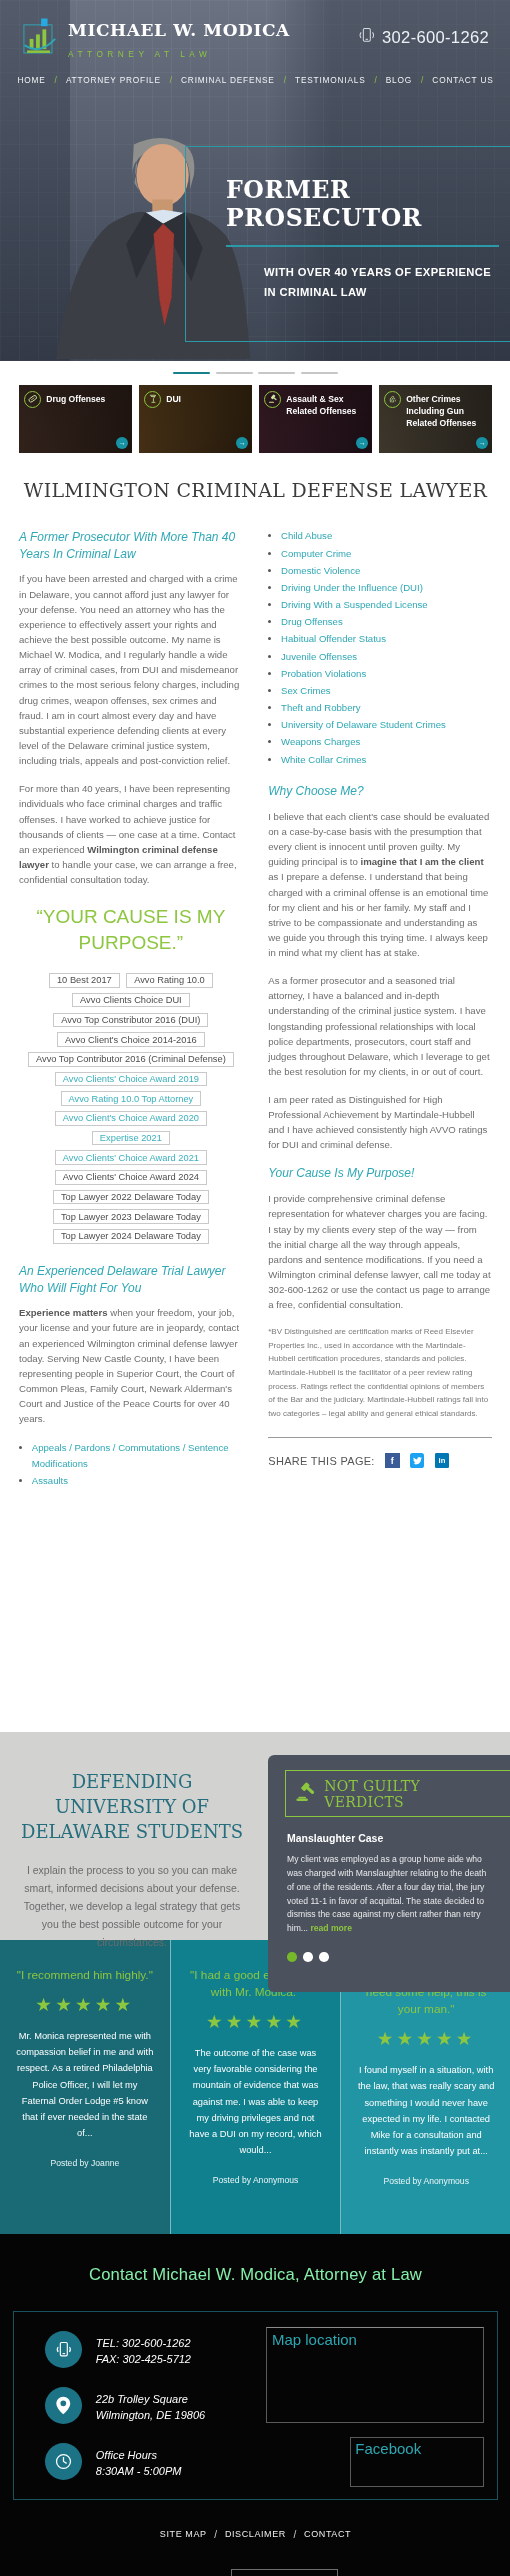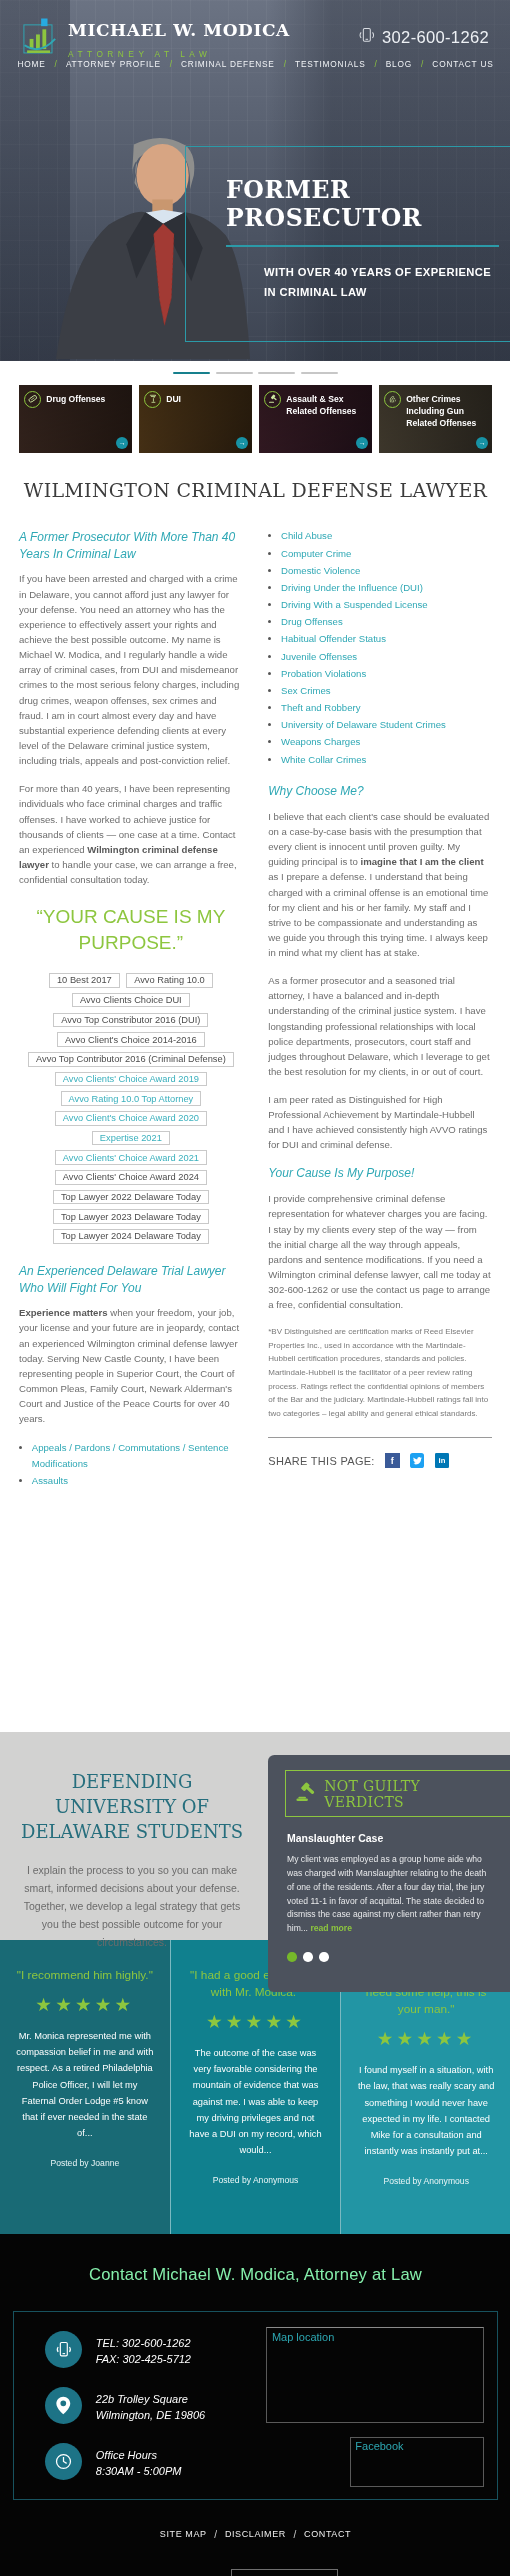--- a/index.html
+++ b/index.html
@@ -20,21 +20,21 @@
     background:
       linear-gradient(90deg, rgba(25,30,42,.28) 0 70px, transparent 70px 268px, rgba(22,27,38,.3) 332px 511px),
       repeating-linear-gradient(90deg, rgba(255,255,255,.045) 0 1.3px, transparent 1.3px 19px),
       repeating-linear-gradient(180deg, rgba(255,255,255,.03) 0 1.3px, transparent 1.3px 24px);
   }
   .top-header { position: relative; z-index: 3; display: flex; justify-content: space-between; align-items: center; padding: 16.6px 22px 0 22px; }
   .logo { display: flex; align-items: flex-end; gap: 9px; cursor: pointer; }
   .logo-text .l1 { color: #fff; font-size: 17px; font-weight: bold; letter-spacing: 0.6px; }
   .logo-text .l2 { color: #8dc63f; font-size: 8.3px; letter-spacing: 4.5px; margin-top: 9px; }
   .header-phone { display: flex; align-items: center; gap: 6.4px; color: #eef1f5; font-size: 16.6px; letter-spacing: 0.3px; cursor: pointer; }
-  .main-nav { position: relative; z-index: 3; display: flex; justify-content: center; gap: 9px; margin-top: 0; align-items: center; }
+  .main-nav { position: relative; z-index: 3; display: flex; justify-content: center; gap: 9px; margin-top: 16px; align-items: center; }
   .main-nav .nav-item { color: #f2f4f7; font-size: 8.3px; letter-spacing: 0.8px; cursor: pointer; }
   .main-nav .sep { color: #8dc63f; font-size: 8.3px; }
   .attorney { position: absolute; left: 33px; bottom: 0; z-index: 2; }
   .hero-frame {
     position: absolute; z-index: 2; left: 185px; top: 146px; right: -7.7px; bottom: 19px;
     border: 1.3px solid #2b9aa8; padding: 29px 12.8px 0 40px;
   }
   .hero-title { color: #fff; font-size: 23.6px; letter-spacing: 0.6px; font-weight: bold; }
   .hero-divider { height: 1.9px; background: #2b9aa8; margin: 12.8px 0 16.6px 0; width: 98%; }
   .hero-sub { color: #fff; font-weight: bold; font-size: 11.2px; letter-spacing: 0.4px; line-height: 1.75; padding-left: 38px; }
@@ -107,21 +107,21 @@
   .t-posted { color: #eaf5f6; font-size: 8.6px; margin-top: 16.6px; }
 
   
   .footer { position: relative; height: 429px; background: #050505; padding-top: 31px; }
   .f-heading { color: #86efac; text-align: center; font-size: 16.6px; font-weight: 400; letter-spacing: 0.2px; }
   .contact-box { position: relative; border: 0.6px solid #17525e; margin: 25.5px 12.8px 0 12.8px; height: 189px; padding: 19px 0 0 31px; }
   .c-row { display: flex; align-items: flex-end; gap: 14px; margin-bottom: 19px; font-style: italic; }
   .c-circle { flex: none; width: 37px; height: 37px; border-radius: 50%; background: #1d7386; display: flex; align-items: center; justify-content: center; }
   .c-text { color: #fff; font-size: 11px; line-height: 1.5; }
   .map-box { position: absolute; left: 252px; top: 15.3px; width: 218px; height: 96px; border: 0.6px solid #5a5a5a; border-top-color: #8a8a8a; padding: 3.2px 5.1px; cursor: pointer; }
-  .map-box span, .fb-box span { color: #2da7b2; font-size: 11px; }
+  .map-box span, .fb-box span { color: #2da7b2; font-size: 15px; }
   .fb-box { position: absolute; left: 336px; top: 125px; width: 134px; height: 50px; border: 0.6px solid #5a5a5a; padding: 2.6px 4.5px; overflow: hidden; cursor: pointer; }
   .f-links { display: flex; justify-content: center; gap: 7.7px; margin-top: 29px; align-items: center; }
   .f-links .f-link { color: #f0f0f0; font-size: 9px; letter-spacing: 0.6px; cursor: pointer; }
   .f-links .sep { color: #cfcfcf; }
   .copy-row { display: flex; align-items: center; gap: 9px; margin: 29px 0 0 57px; flex-direction: column; }
   .logo-box { width: 107px; height: 33px; border: 0.6px solid #6e6e6e; }
   .copy-text { color: #ddd; font-size: 8.3px; line-height: 1.55; }
   .ada-btn { position: absolute; right: 7.7px; bottom: 9px; width: 28px; height: 28px; border-radius: 50%; background: #1f76d2; color: #fff; font-size: 16.6px; display: flex; align-items: center; justify-content: center; cursor: pointer; }
 </style>
 </head>

